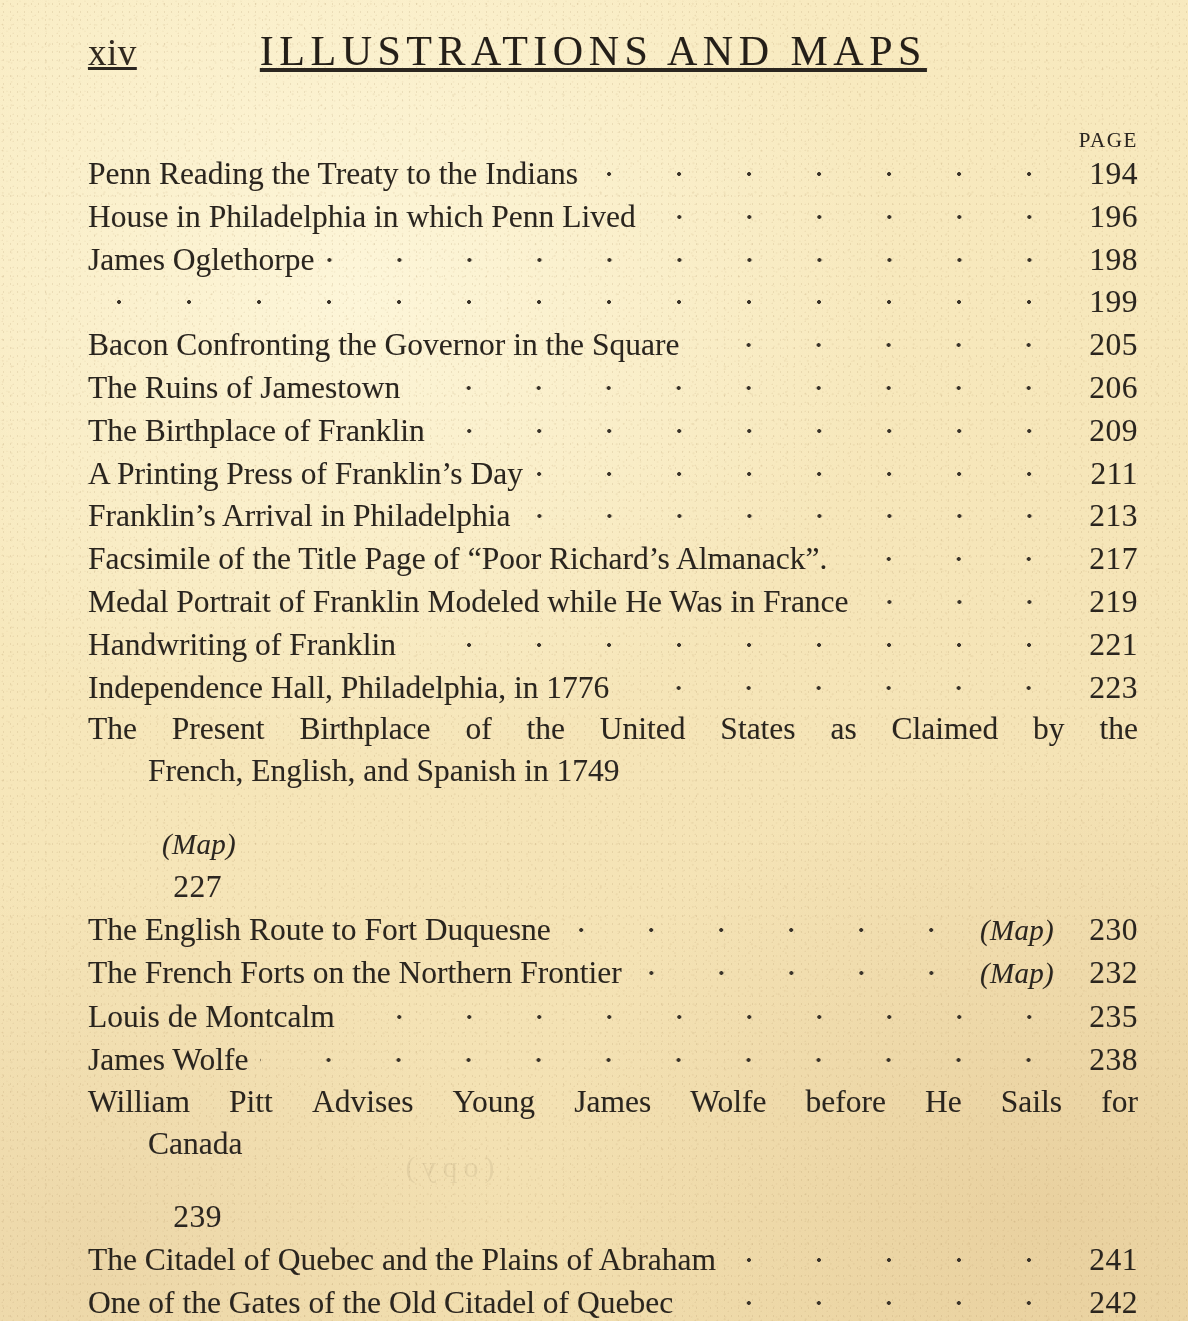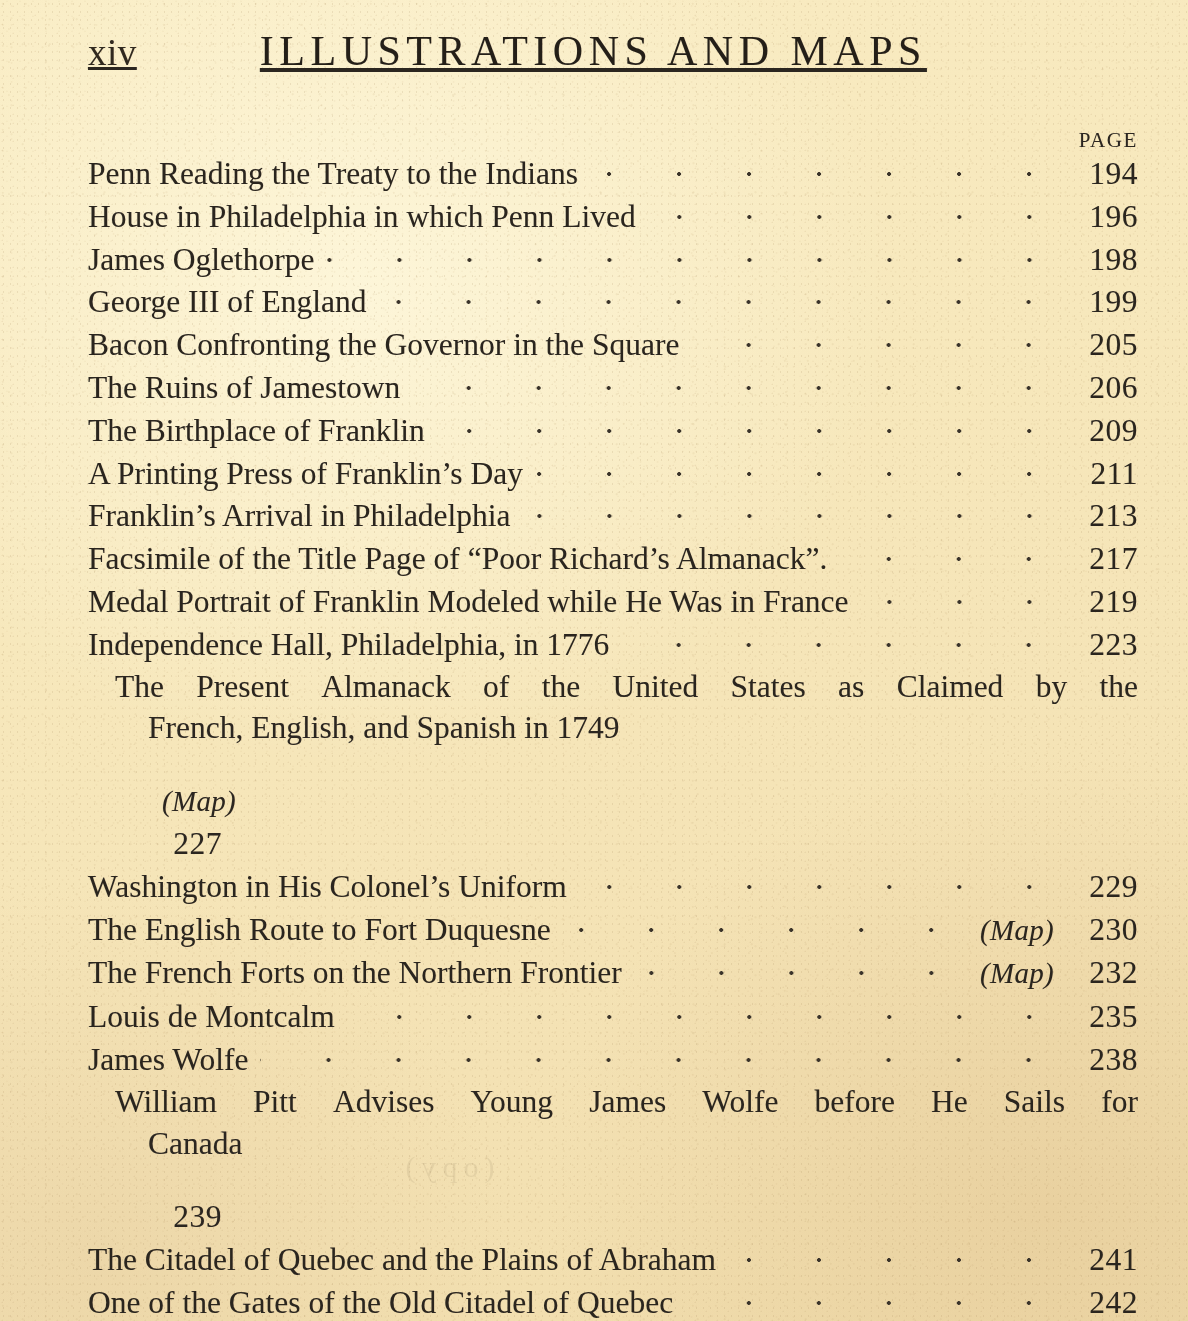--- a/index.html
+++ b/index.html
@@ -143,21 +143,21 @@
     flex: 0 0 auto;
     padding-right: 12px;
   }
   
   .entry.wrap .entry-title {
     flex: 1 1 auto;
     display: flex;
     justify-content: space-between;
     padding-right: 0;
   }
-  .entry.wrap .entry-title > span { display: inline-block; margin-left: 27px; }
+  .entry.wrap .entry-title > span { display: inline-block; }
 
   .leaders {
     flex: 1 1 auto;
     overflow: hidden;
     height: 32px;
     position: relative;
   }
   .leaders::before {
     content: "";
     position: absolute;
@@ -233,21 +233,20 @@
         <span class="entry-title">House in Philadelphia in which Penn Lived</span>
         <span class="leaders"></span>
         <span class="pageno">196</span>
       </div>
       <div class="entry">
         <span class="entry-title">James Oglethorpe</span>
         <span class="leaders"></span>
         <span class="pageno">198</span>
       </div>
       <div class="entry">
-        <span class="entry-title">George III of England</span>
         <span class="leaders"></span>
         <span class="pageno">199</span>
       </div>
       <div class="entry">
         <span class="entry-title">Bacon Confronting the Governor in the Square</span>
         <span class="leaders"></span>
         <span class="pageno">205</span>
       </div>
       <div class="entry">
         <span class="entry-title">The Ruins of Jamestown</span>
@@ -271,51 +270,51 @@
       </div>
       <div class="entry">
         <span class="entry-title">Facsimile of the Title Page of “Poor Richard’s Almanack”.</span>
         <span class="leaders"></span>
         <span class="pageno">217</span>
       </div>
       <div class="entry">
         <span class="entry-title">Medal Portrait of Franklin Modeled while He Was in France</span>
         <span class="leaders"></span>
         <span class="pageno">219</span>
+      </div>
+      <div class="entry">
+        <span class="entry-title">Handwriting of Franklin</span>
+        <span class="leaders"></span>
+        <span class="pageno">221</span>
       </div>
       <div class="entry">
         <span class="entry-title">Independence Hall, Philadelphia, in 1776</span>
         <span class="leaders"></span>
         <span class="pageno">223</span>
       </div>
       <div class="entry wrap noleader">
         <span class="entry-title">
           <span>The</span>
           <span>Present</span>
-          <span>Almanack</span>
+          <span>Birthplace</span>
           <span>of</span>
           <span>the</span>
           <span>United</span>
           <span>States</span>
           <span>as</span>
           <span>Claimed</span>
           <span>by</span>
           <span>the</span>
         </span>
       </div>
       <div class="contline">
         <span class="entry-title">French, English, and Spanish in 1749</span>
         <span class="leaders"></span>
         <span class="maptag">(Map)</span>
         <span class="pageno">227</span>
-      </div>
-      <div class="entry">
-        <span class="entry-title">Washington in His Colonel’s Uniform</span>
-        <span class="leaders"></span>
-        <span class="pageno">229</span>
       </div>
       <div class="entry">
         <span class="entry-title">The English Route to Fort Duquesne</span>
         <span class="leaders"></span>
         <span class="maptag">(Map)</span>
         <span class="pageno">230</span>
       </div>
       <div class="entry">
         <span class="entry-title">The French Forts on the Northern Frontier</span>
         <span class="leaders"></span>

